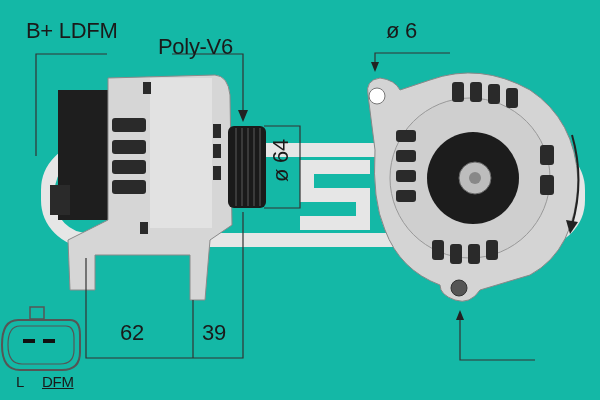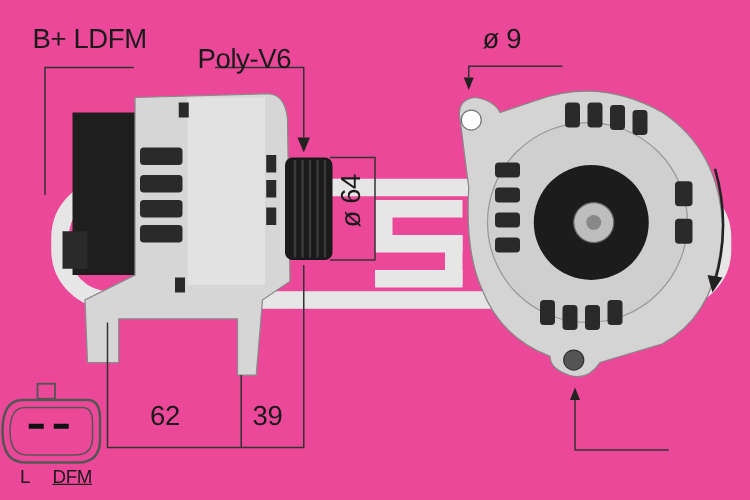--- a/index.html
+++ b/index.html
@@ -1,16 +1,16 @@
 <!DOCTYPE html>
 <html><head>
 <meta charset="utf-8">
 <style>
   html,body{margin:0;padding:0;background:#fff;}
-  #stage{position:relative;width:600px;height:400px;overflow:hidden;background:#ec4899;font-family:"Liberation Sans",sans-serif;color:#1a1a1a;}
+  #stage{position:relative;width:600px;height:400px;overflow:hidden;background:#14b8a6;font-family:"Liberation Sans",sans-serif;color:#1a1a1a;}
   .lbl{position:absolute;font-size:22px;line-height:1;white-space:nowrap;letter-spacing:-0.3px;}
   .small{font-size:15px;}
   svg{position:absolute;left:0;top:0;}
 </style>
 </head>
 <body>
 
 <div id="stage">
 
   <svg width="600" height="400">
@@ -110,19 +110,19 @@
   <svg width="600" height="400">
     <rect x="30" y="307" width="14" height="12" fill="none" stroke="#555" stroke-width="1.5"></rect>
     <path d="M18 320 L70 320 Q80 320 80 335 L80 352 Q80 370 62 370 L20 370 Q2 370 2 345 Q2 320 18 320 Z" fill="none" stroke="#555" stroke-width="2"></path>
     <path d="M20 326 L66 326 Q74 326 74 338 L74 350 Q74 364 60 364 L22 364 Q8 364 8 345 Q8 326 20 326 Z" fill="none" stroke="#555" stroke-width="1.2"></path>
     <rect x="23" y="339" width="12" height="4" fill="#111"></rect>
     <rect x="43" y="339" width="12" height="4" fill="#111"></rect>
   </svg>
 
   <div class="lbl" style="left:26px;top:20px;">B+ LDFM</div>
   <div class="lbl" style="left:158px;top:36px;">Poly-V6</div>
-  <div class="lbl" style="left:386px;top:20px;">ø 9</div>
+  <div class="lbl" style="left:386px;top:20px;">ø 6</div>
   <div class="lbl" style="left:270px;top:182px;transform:rotate(-90deg);transform-origin:left top;">ø 64</div>
   <div class="lbl" style="left:120px;top:322px;">62</div>
   <div class="lbl" style="left:202px;top:322px;">39</div>
   <div class="lbl small" style="left:16px;top:374px;">L</div>
   <div class="lbl small" style="left:42px;top:374px;text-decoration:underline;">DFM</div>
 </div>
 
 </body></html>

